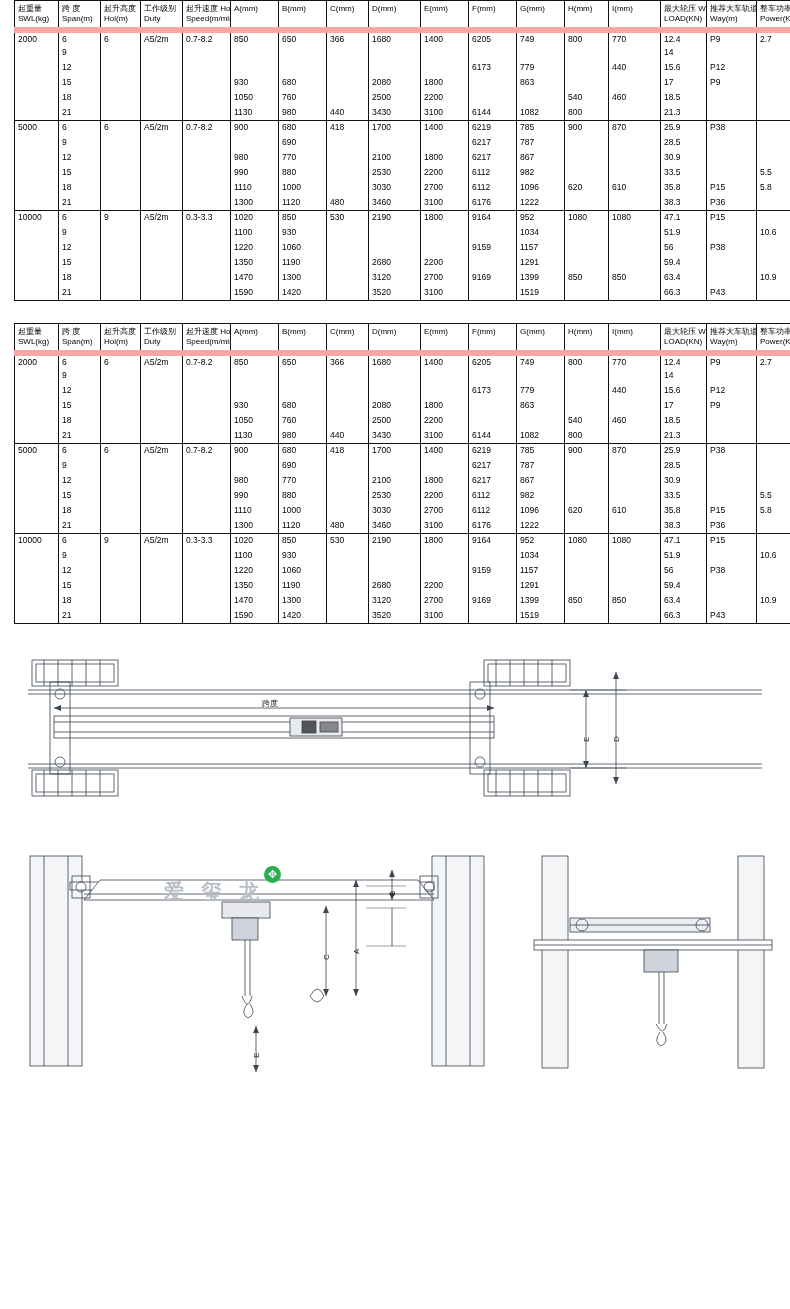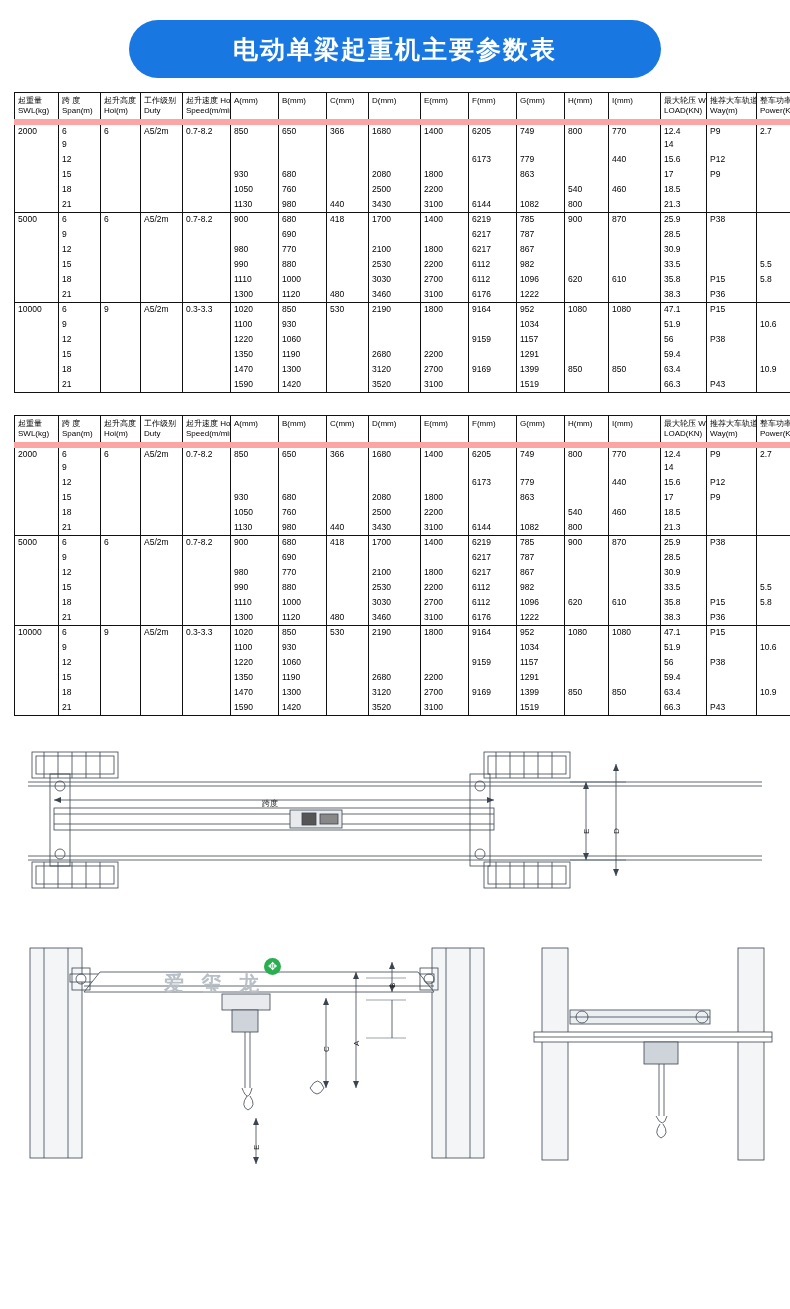--- a/index.html
+++ b/index.html
@@ -101,25 +101,20 @@
     position:absolute;width:17px;height:17px;border-radius:50%;
     background:#2aae52;color:#fff;font-size:11px;
     display:flex;align-items:center;justify-content:center;
   }
 </style>
 </head>
 <body>
 
 <div class="page">
 
-  <div class="title-wrap">
-    <div class="title-banner">
-      <span>电动单梁起重机主要参数表</span>
-    </div>
-  </div>
 
   <div class="table-block">
     <table class="param">
       <colgroup>
         <col class="c0">
           <col class="c1">
           <col class="c2">
           <col class="c3">
           <col class="c4">
         <col class="c5">
@@ -1044,21 +1039,21 @@
           <line x1="572" y1="48" x2="572" y2="126" stroke-dasharray="0"></line>
           <path d="M572 48 l-3 7 h6 z" fill="#3b4450" stroke="none"></path>
           <path d="M572 126 l-3 -7 h6 z" fill="#3b4450" stroke="none"></path>
           <line x1="602" y1="30" x2="602" y2="142"></line>
           <path d="M602 30 l-3 7 h6 z" fill="#3b4450" stroke="none"></path>
           <path d="M602 142 l-3 -7 h6 z" fill="#3b4450" stroke="none"></path>
           <line x1="556" y1="48" x2="612" y2="48" stroke-width="0.5"></line>
           <line x1="556" y1="126" x2="612" y2="126" stroke-width="0.5"></line>
         </g>
       </svg>
-      <div class="lbl" style="left:248px;top:64px;">跨度</div>
+      <div class="lbl" style="left:248px;top:56px;">跨度</div>
       <div class="vlbl" style="left:568px;top:100px;">E</div>
       <div class="vlbl" style="left:598px;top:100px;">D</div>
     </div>
 
     <div class="draw-bottom">
       <svg width="762" height="235" viewBox="0 0 762 235">
         <g stroke="#3b4450" fill="none" stroke-width="0.8">
 
           <rect x="16" y="10" width="52" height="210" fill="#f4f5f7"></rect>
           <line x1="30" y1="10" x2="30" y2="220"></line>

